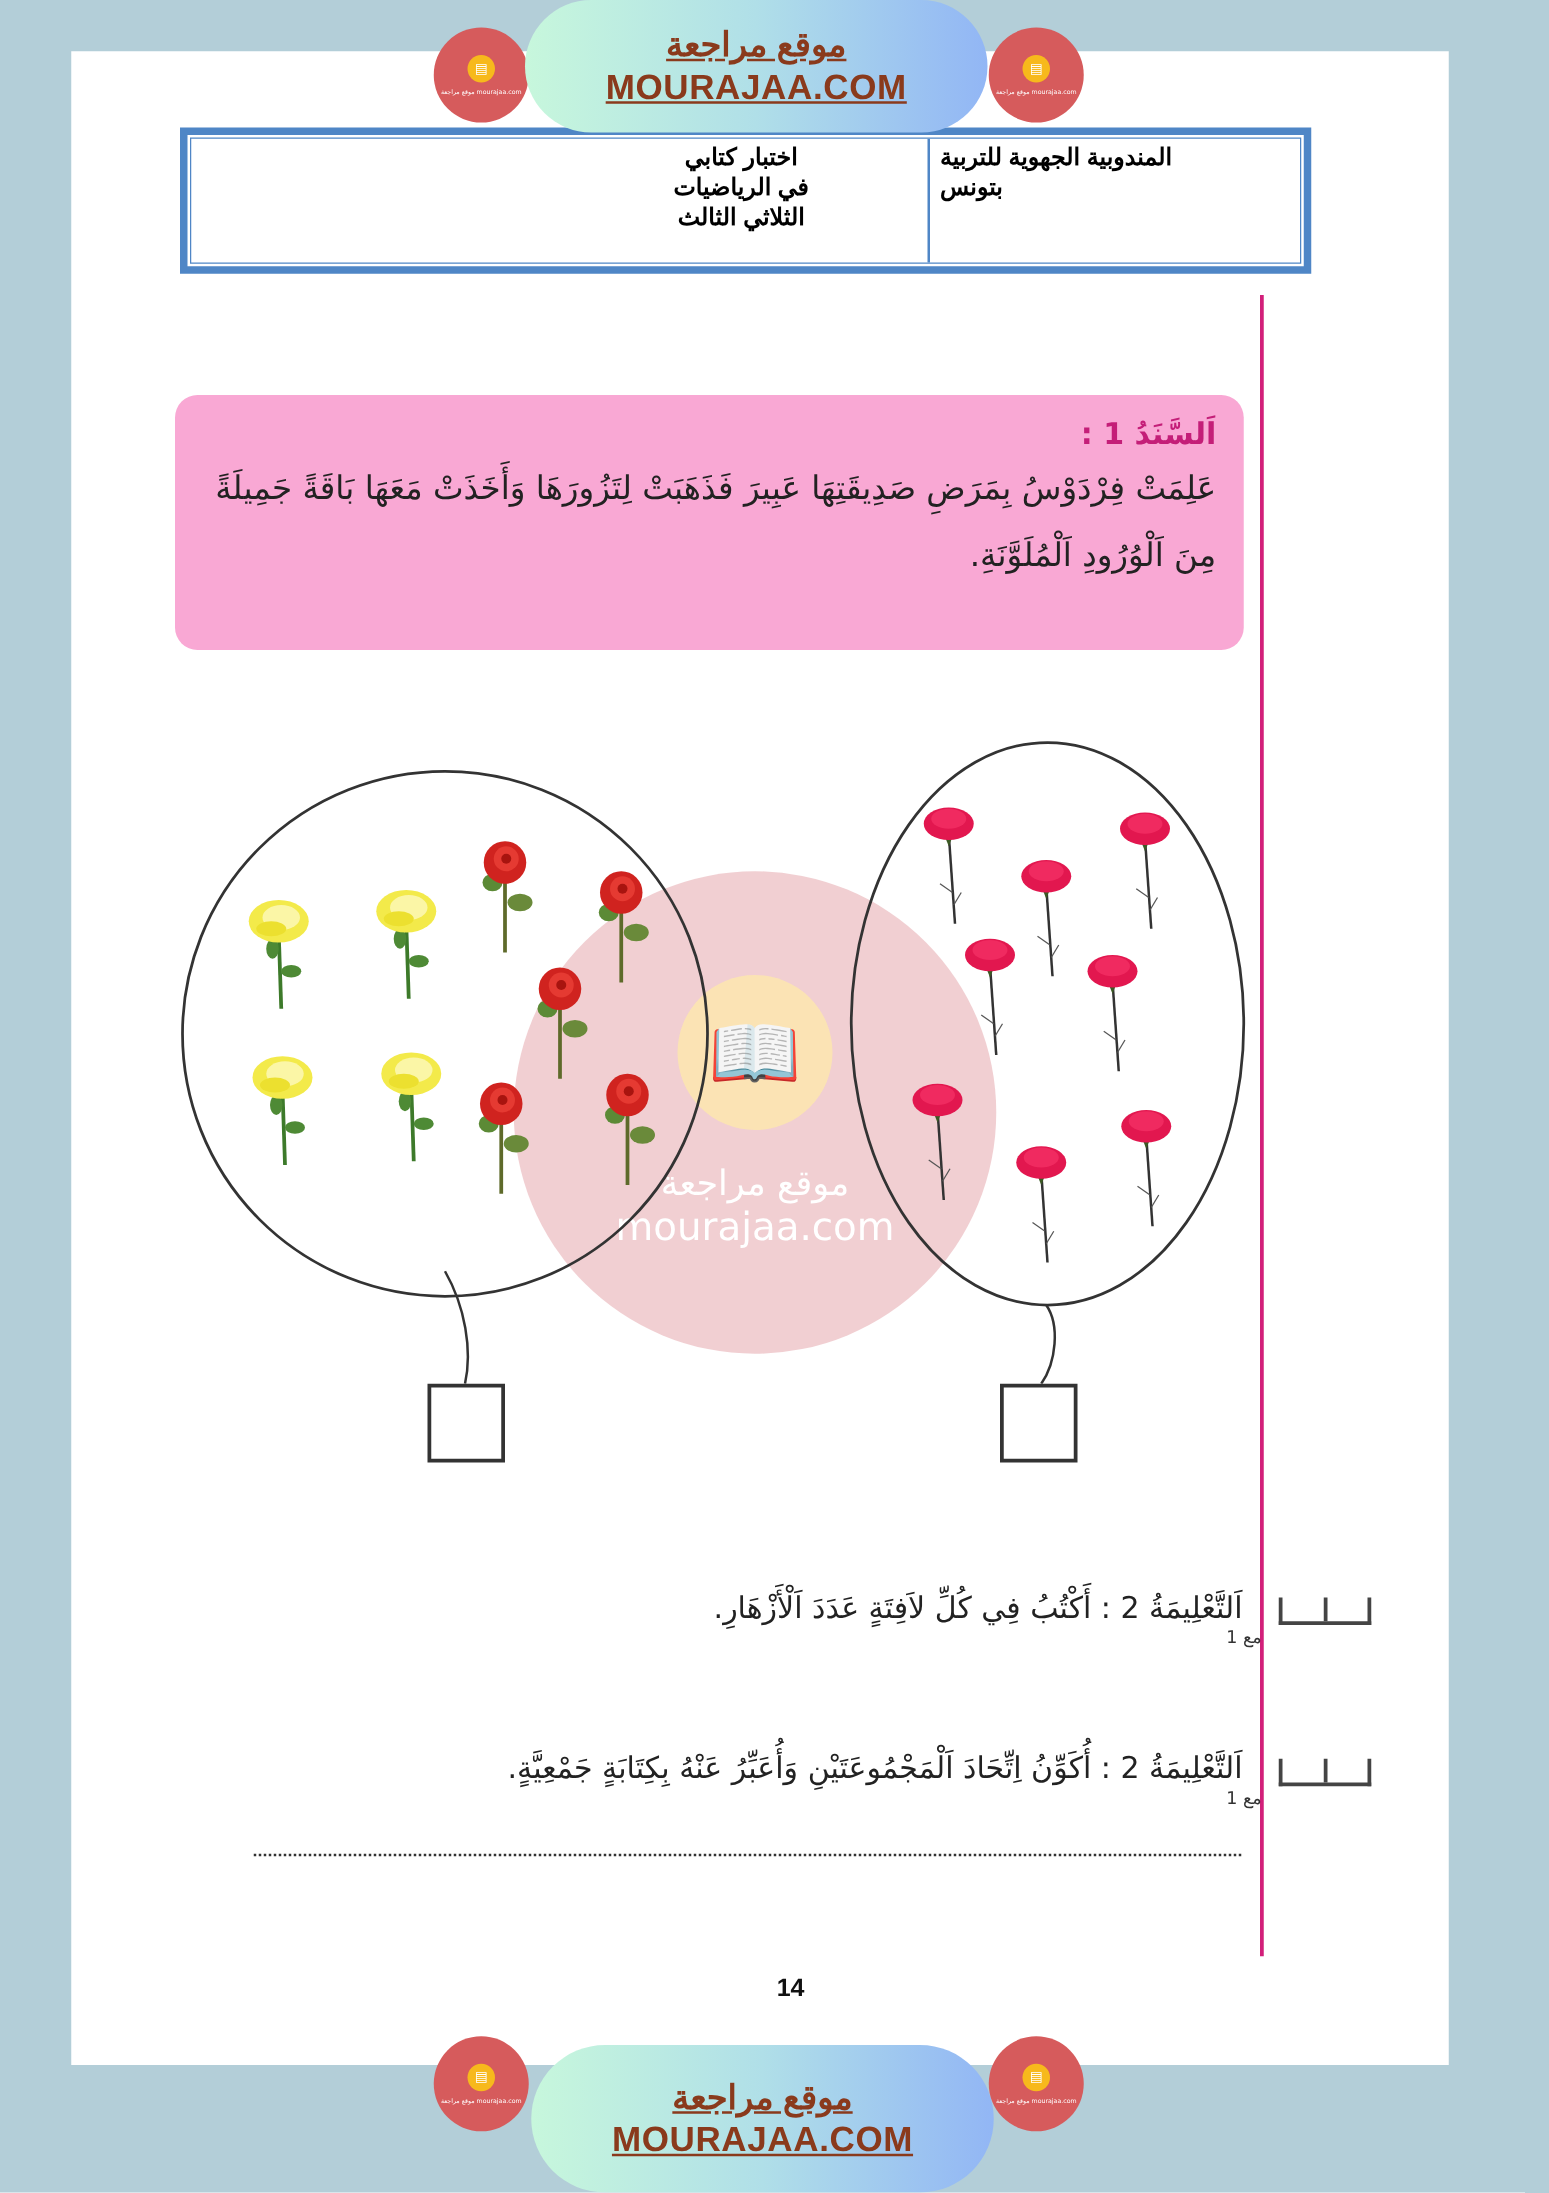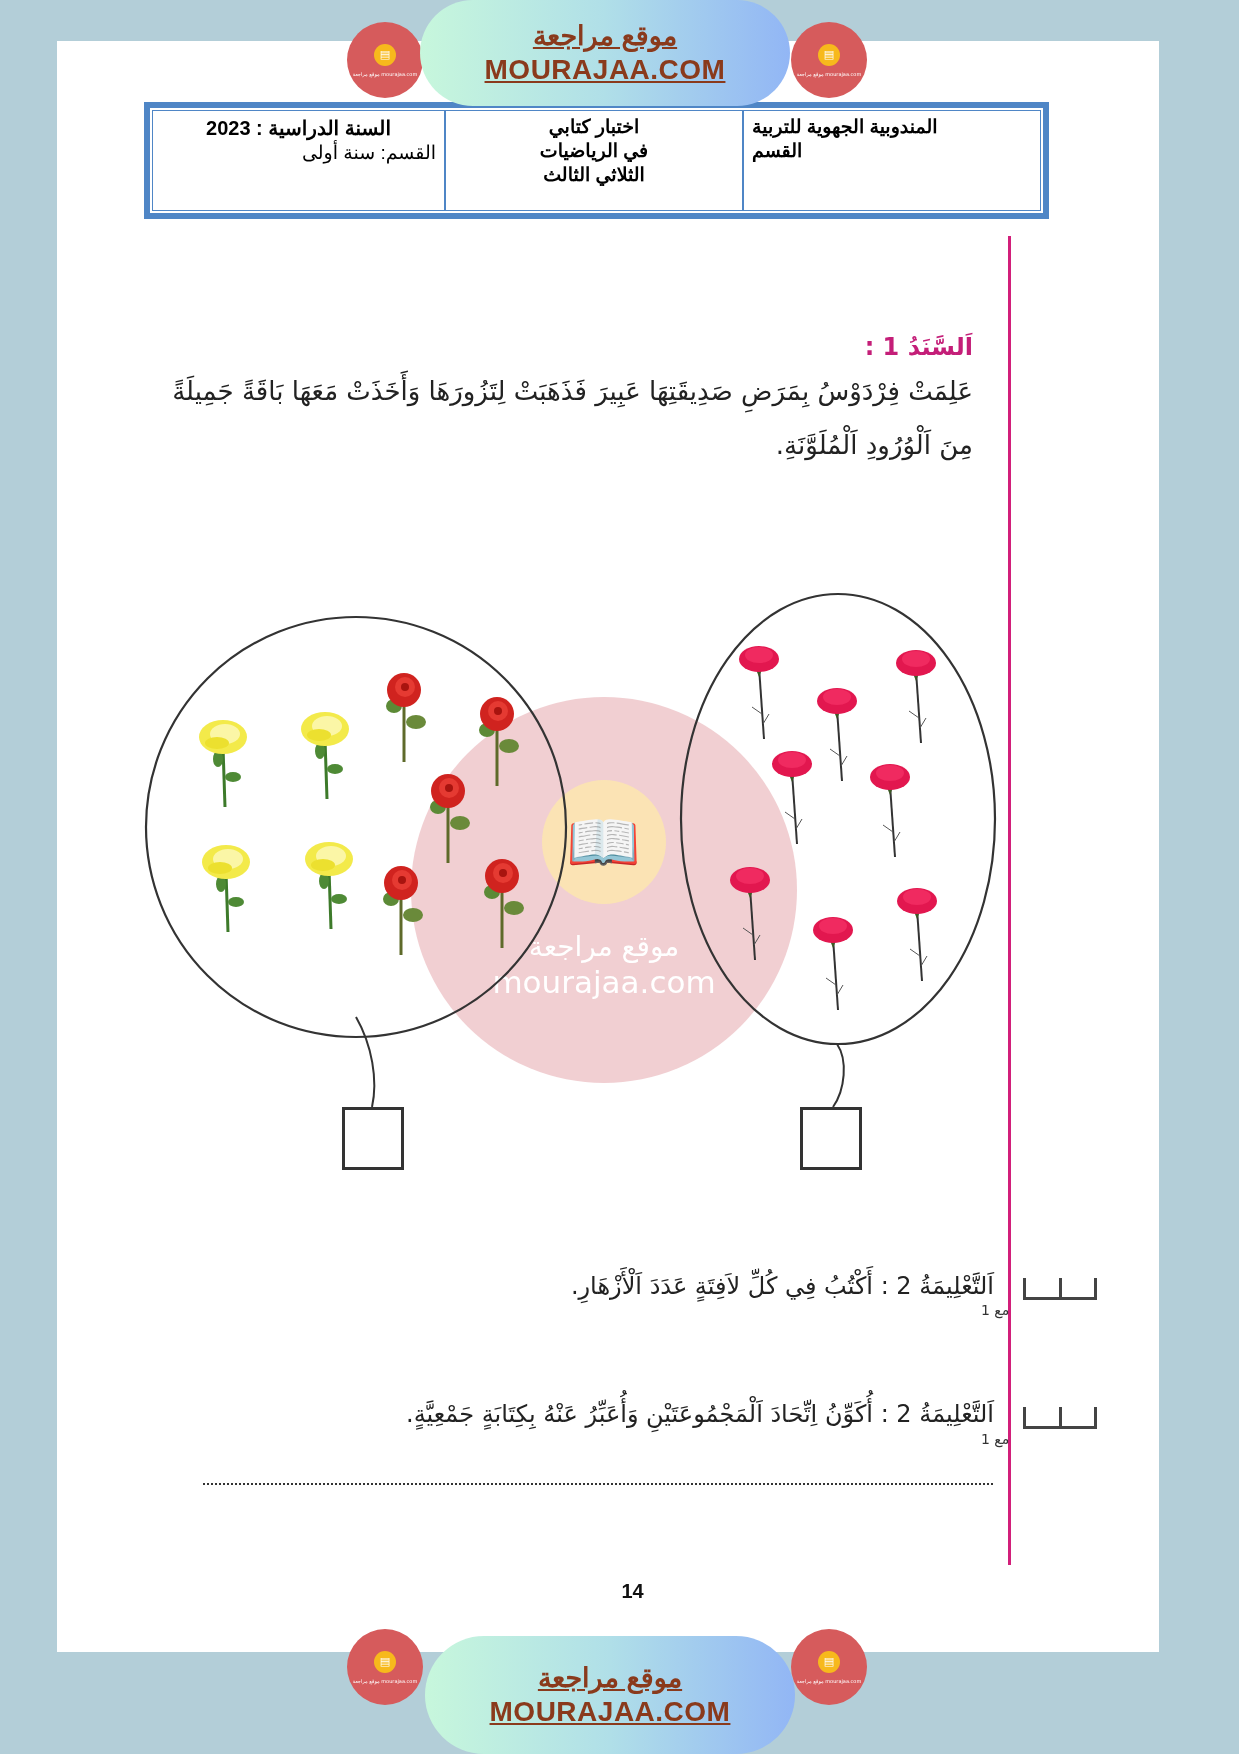--- a/index.html
+++ b/index.html
@@ -52,22 +52,22 @@
   .c2 { width:298px; text-align:center; font-weight:bold; font-size:19px; line-height:24px; }
   .c3 { flex:1; text-align:right; }
   .c3 .y { font-weight:bold; font-size:20px; line-height:26px; text-align:center; }
   .c3 .cls { font-size:19px; line-height:24px; }
 
   
   .margin-line { position:absolute; left:1008px; top:236px; width:3px; height:1329px; background:#d21f7a; }
 
   
   .doc-box {
-    position:absolute; left:140px; top:316px; width:855px; height:160px;
-    background:#ffffff; border-radius:18px; direction:rtl;
+    position:absolute; left:140px; top:316px; width:855px; height:204px;
+    background:#f9a8d4; border-radius:18px; direction:rtl;
     font-family:"DejaVu Sans", sans-serif; box-sizing:border-box; padding:14px 22px 0 22px;
   }
   .doc-title { color:#c41e78; font-weight:bold; font-size:24px; line-height:34px; text-align:right; }
   .doc-text { color:#222; font-size:26px; line-height:54px; text-align:right; }
 
   
   .venn { position:absolute; left:0; top:0; width:1239px; height:1754px; pointer-events:none; }
   .venn * { pointer-events:auto; }
 
   .answer-box { position:absolute; width:62px; height:63px; box-sizing:border-box; border:3px solid #333; background:#fff; }
@@ -110,30 +110,26 @@
 </div>
 <div class="logo-circle" style="left:791px;top:22px;">
   <div class="dot">▤</div>
   <div class="tiny">موقع مراجعة mourajaa.com</div>
 </div>
 
 <div class="hdr">
   <div class="hdr-inner">
     <div class="hdr-cell c1">
       <div><span class="squiggle-wrap">المندوبية الجهوية للتربية</span></div>
-      <div>القسم</div>
+      <div>بتونس</div>
     </div>
     <div class="hdr-cell c2">
       <div>اختبار كتابي</div>
       <div>في الرياضيات</div>
       <div>الثلاثي الثالث</div>
-    </div>
-    <div class="hdr-cell c3">
-      <div class="y">السنة الدراسية : 2023</div>
-      <div class="cls">القسم: سنة أولى</div>
     </div>
   </div>
 </div>
 
 <div class="margin-line"></div>
 
 <div class="doc-box">
   <div class="doc-title">اَلسَّنَدُ 1 :</div>
   <div class="doc-text">عَلِمَتْ فِرْدَوْسُ بِمَرَضِ صَدِيقَتِهَا عَبِيرَ فَذَهَبَتْ لِتَزُورَهَا وَأَخَذَتْ مَعَهَا بَاقَةً جَمِيلَةً مِنَ اَلْوُرُودِ اَلْمُلَوَّنَةِ.</div>
 </div>

